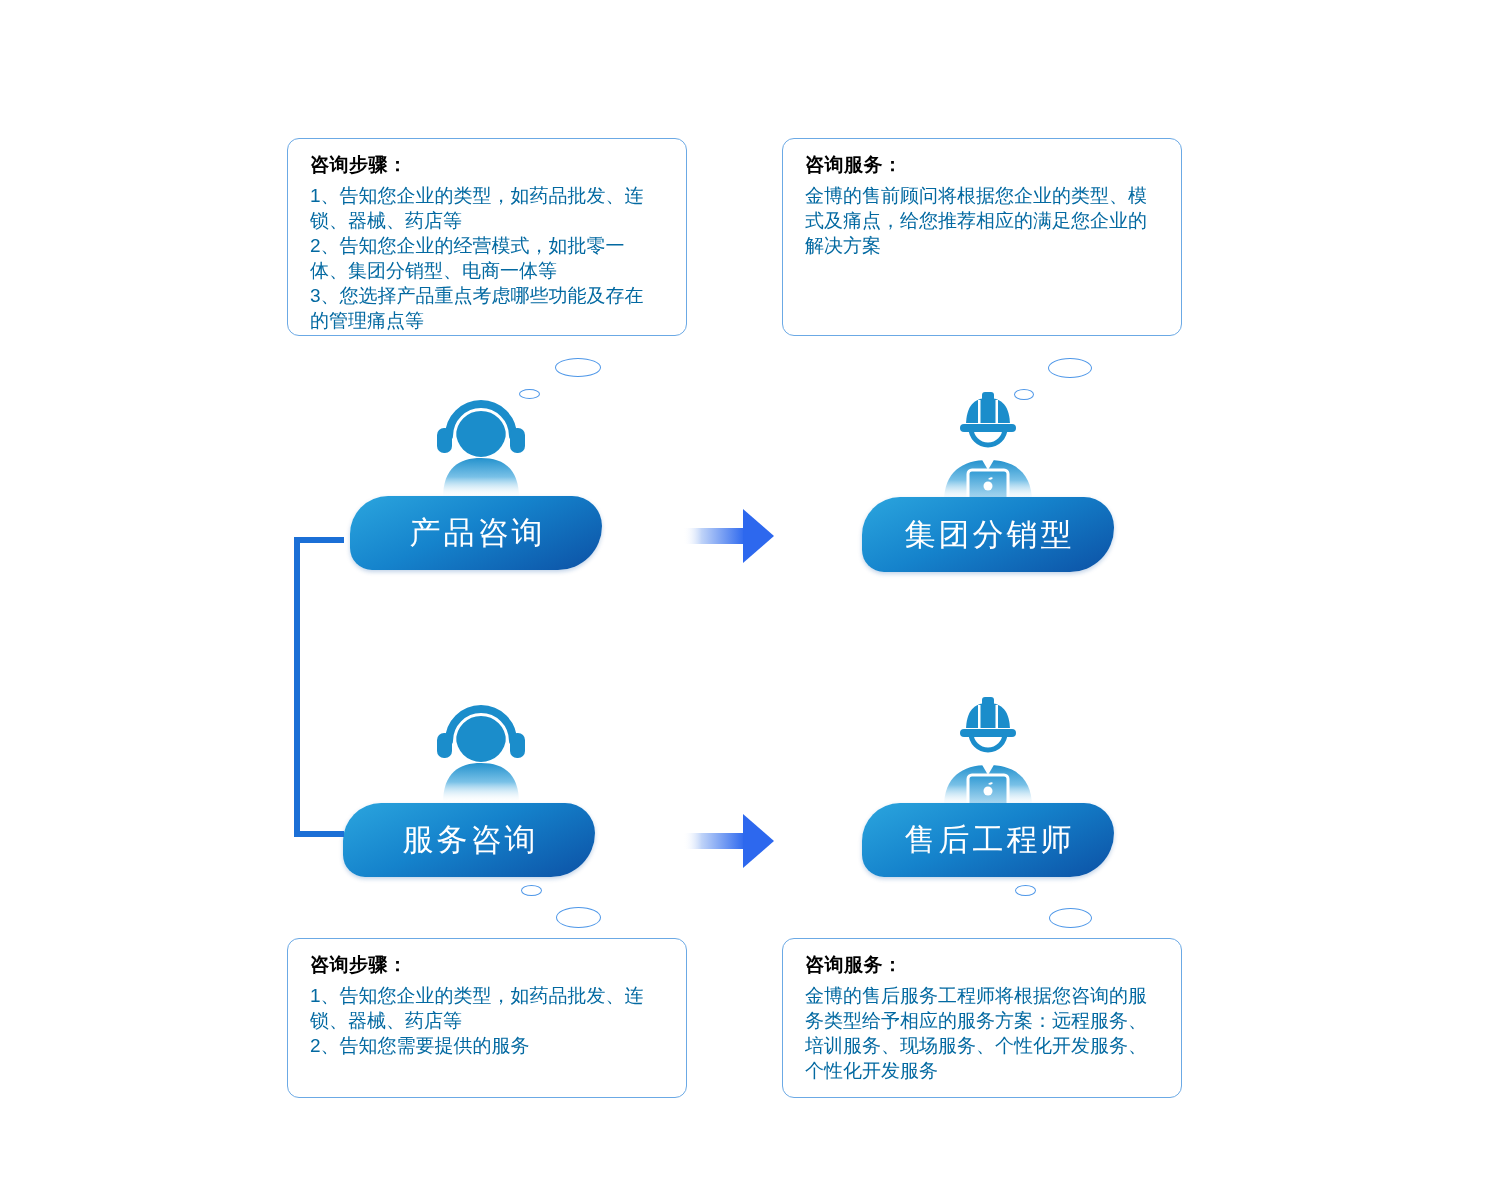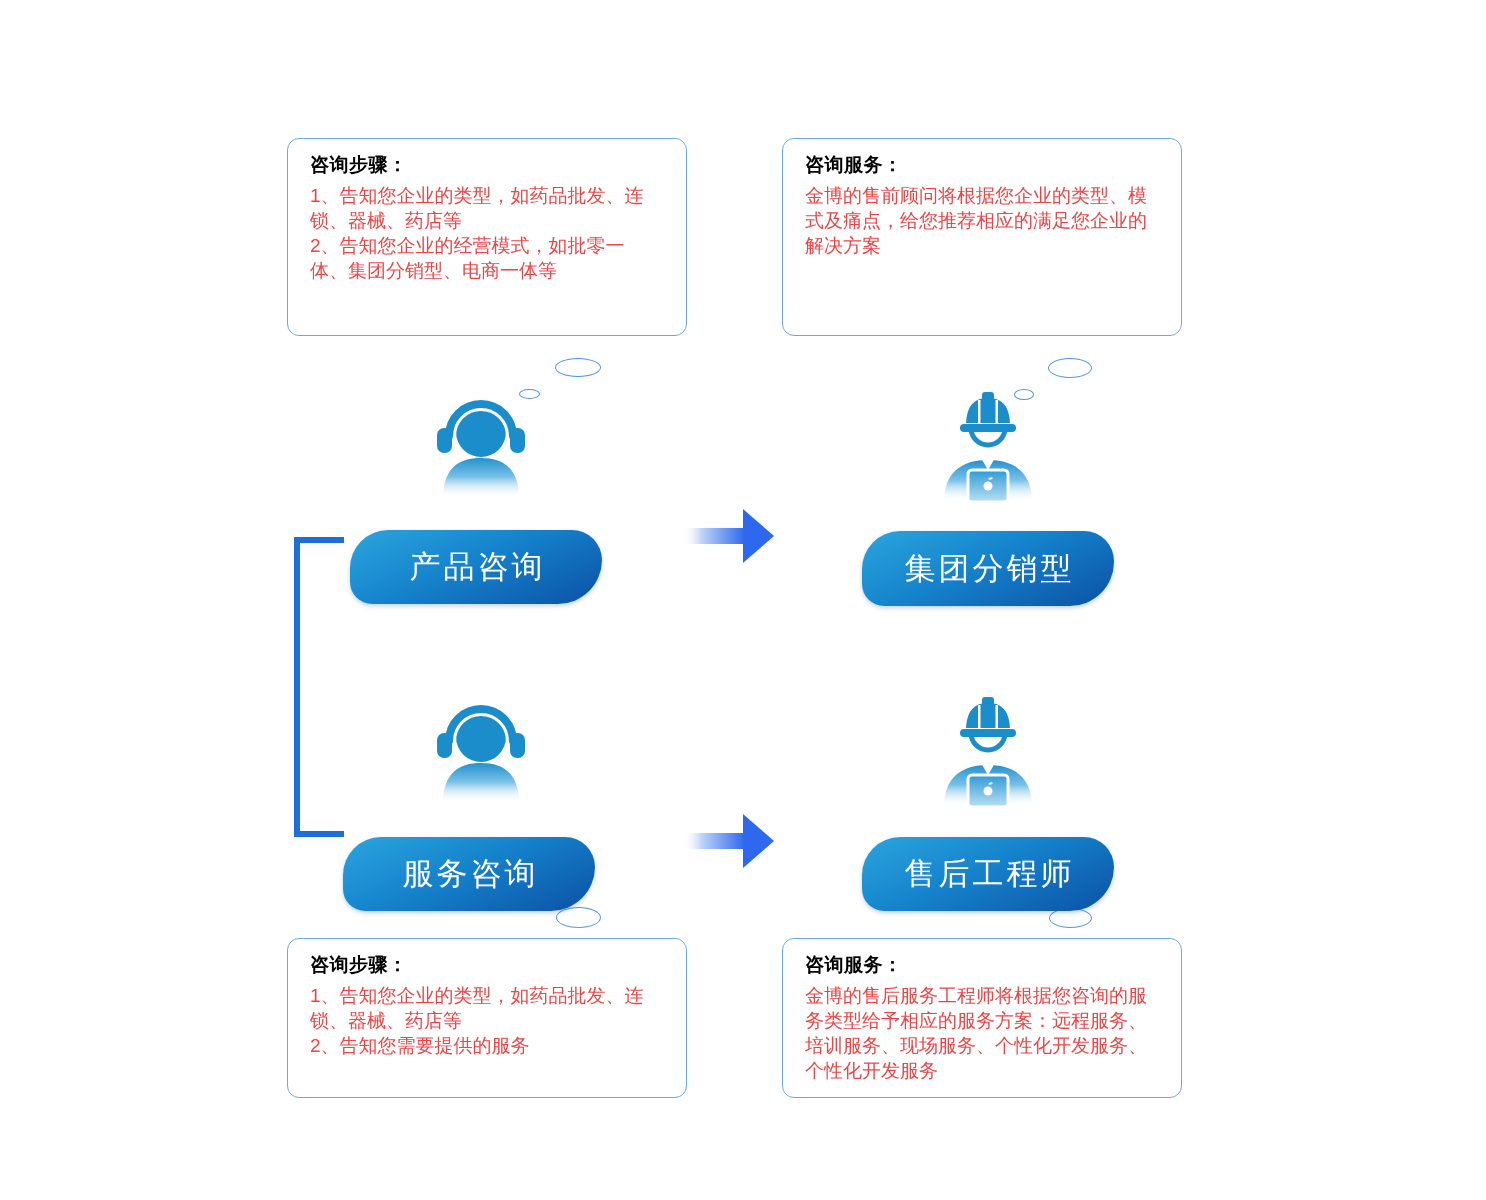--- a/index.html
+++ b/index.html
@@ -11,28 +11,27 @@
   .info-box {
     position:absolute; width:400px; box-sizing:border-box;
     border:1px solid #6BA9E5; border-radius:12px; background:#ffffff;
     padding:12px 28px 0 22px;
   }
   #box-tl { left:287px; top:138px; height:198px; }
   #box-tr { left:782px; top:138px; height:198px; }
   #box-bl { left:287px; top:938px; height:160px; }
   #box-br { left:782px; top:938px; height:160px; }
   .info-box .title { font-size:19px; font-weight:bold; color:#000000; line-height:27px; margin-bottom:5px; letter-spacing:0.5px; }
-  .info-box .line  { font-size:19px; color:#ef4444; line-height:25px; }
+  .info-box .line  { font-size:19px; color:#0369a1; line-height:25px; }
   
   .pill {
     position:absolute; display:flex; align-items:center; justify-content:center;
     color:#ffffff; font-size:31px; letter-spacing:3px; text-indent:3px;
     background:linear-gradient(155deg,#2BA5DE 0%, #1583CC 45%, #0C51A5 100%);
     box-shadow:0 2px 4px rgba(12,81,165,0.25);
-    margin-top:34px;
   }
   #pill-product    { left:350px; top:496px; width:252px; height:74px; border-radius:38px 30px 44px 22px; }
   #pill-presales   { left:862px; top:497px; width:252px; height:75px; border-radius:38px 30px 44px 22px; }
   #pill-service    { left:343px; top:803px; width:252px; height:74px; border-radius:38px 30px 44px 22px; }
   #pill-aftersales { left:862px; top:803px; width:252px; height:74px; border-radius:38px 30px 44px 22px; }
   
   .bubble { position:absolute; border:1.5px solid #4E97E8; border-radius:50%; background:#ffffff; box-sizing:border-box; }
   #bub-tl-big   { left:555px;  top:358px;   width:46px; height:19px; }
   #bub-tl-small { left:519px;  top:389px;   width:21px; height:10px; }
   #bub-tr-big   { left:1048px; top:358px;   width:44px; height:20px; }
@@ -57,20 +56,21 @@
 </style>
 </head>
 <body>
 
 <div class="canvas">
 
   <div class="info-box" id="box-tl">
     <div class="title">咨询步骤：</div>
     <div class="line">1、告知您企业的类型，如药品批发、连锁、器械、药店等</div>
     <div class="line">2、告知您企业的经营模式，如批零一体、集团分销型、电商一体等</div>
+    <div class="line">3、您选择产品重点考虑哪些功能及存在的管理痛点等</div>
   </div>
 
   <div class="info-box" id="box-tr">
     <div class="title">咨询服务：</div>
     <div class="line">金博的售前顾问将根据您企业的类型、模式及痛点，给您推荐相应的满足您企业的解决方案</div>
   </div>
 
   <div class="info-box" id="box-bl">
     <div class="title">咨询步骤：</div>
     <div class="line">1、告知您企业的类型，如药品批发、连锁、器械、药店等</div>

